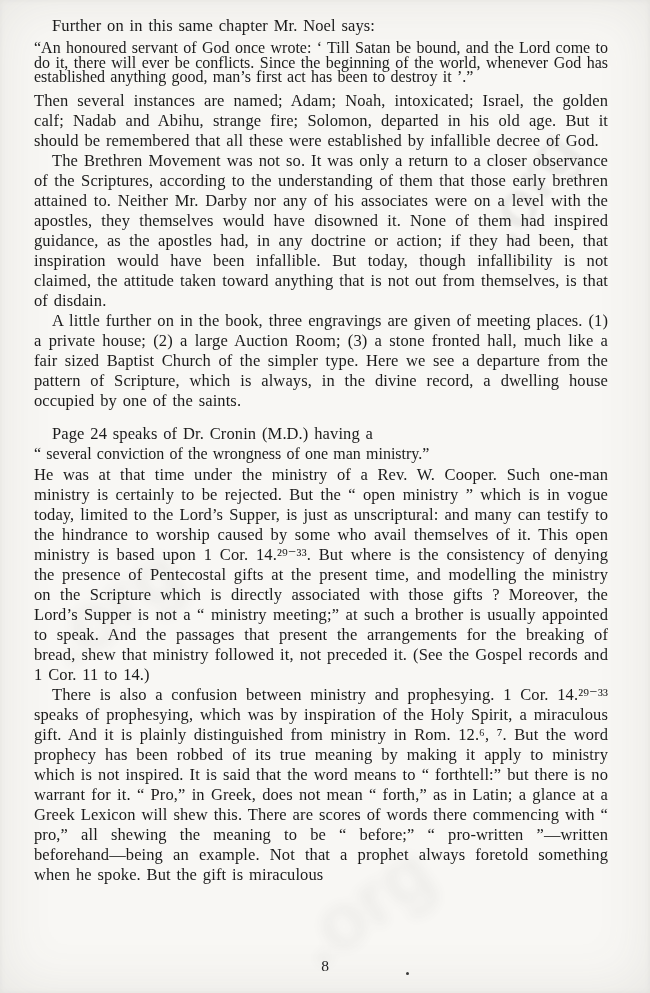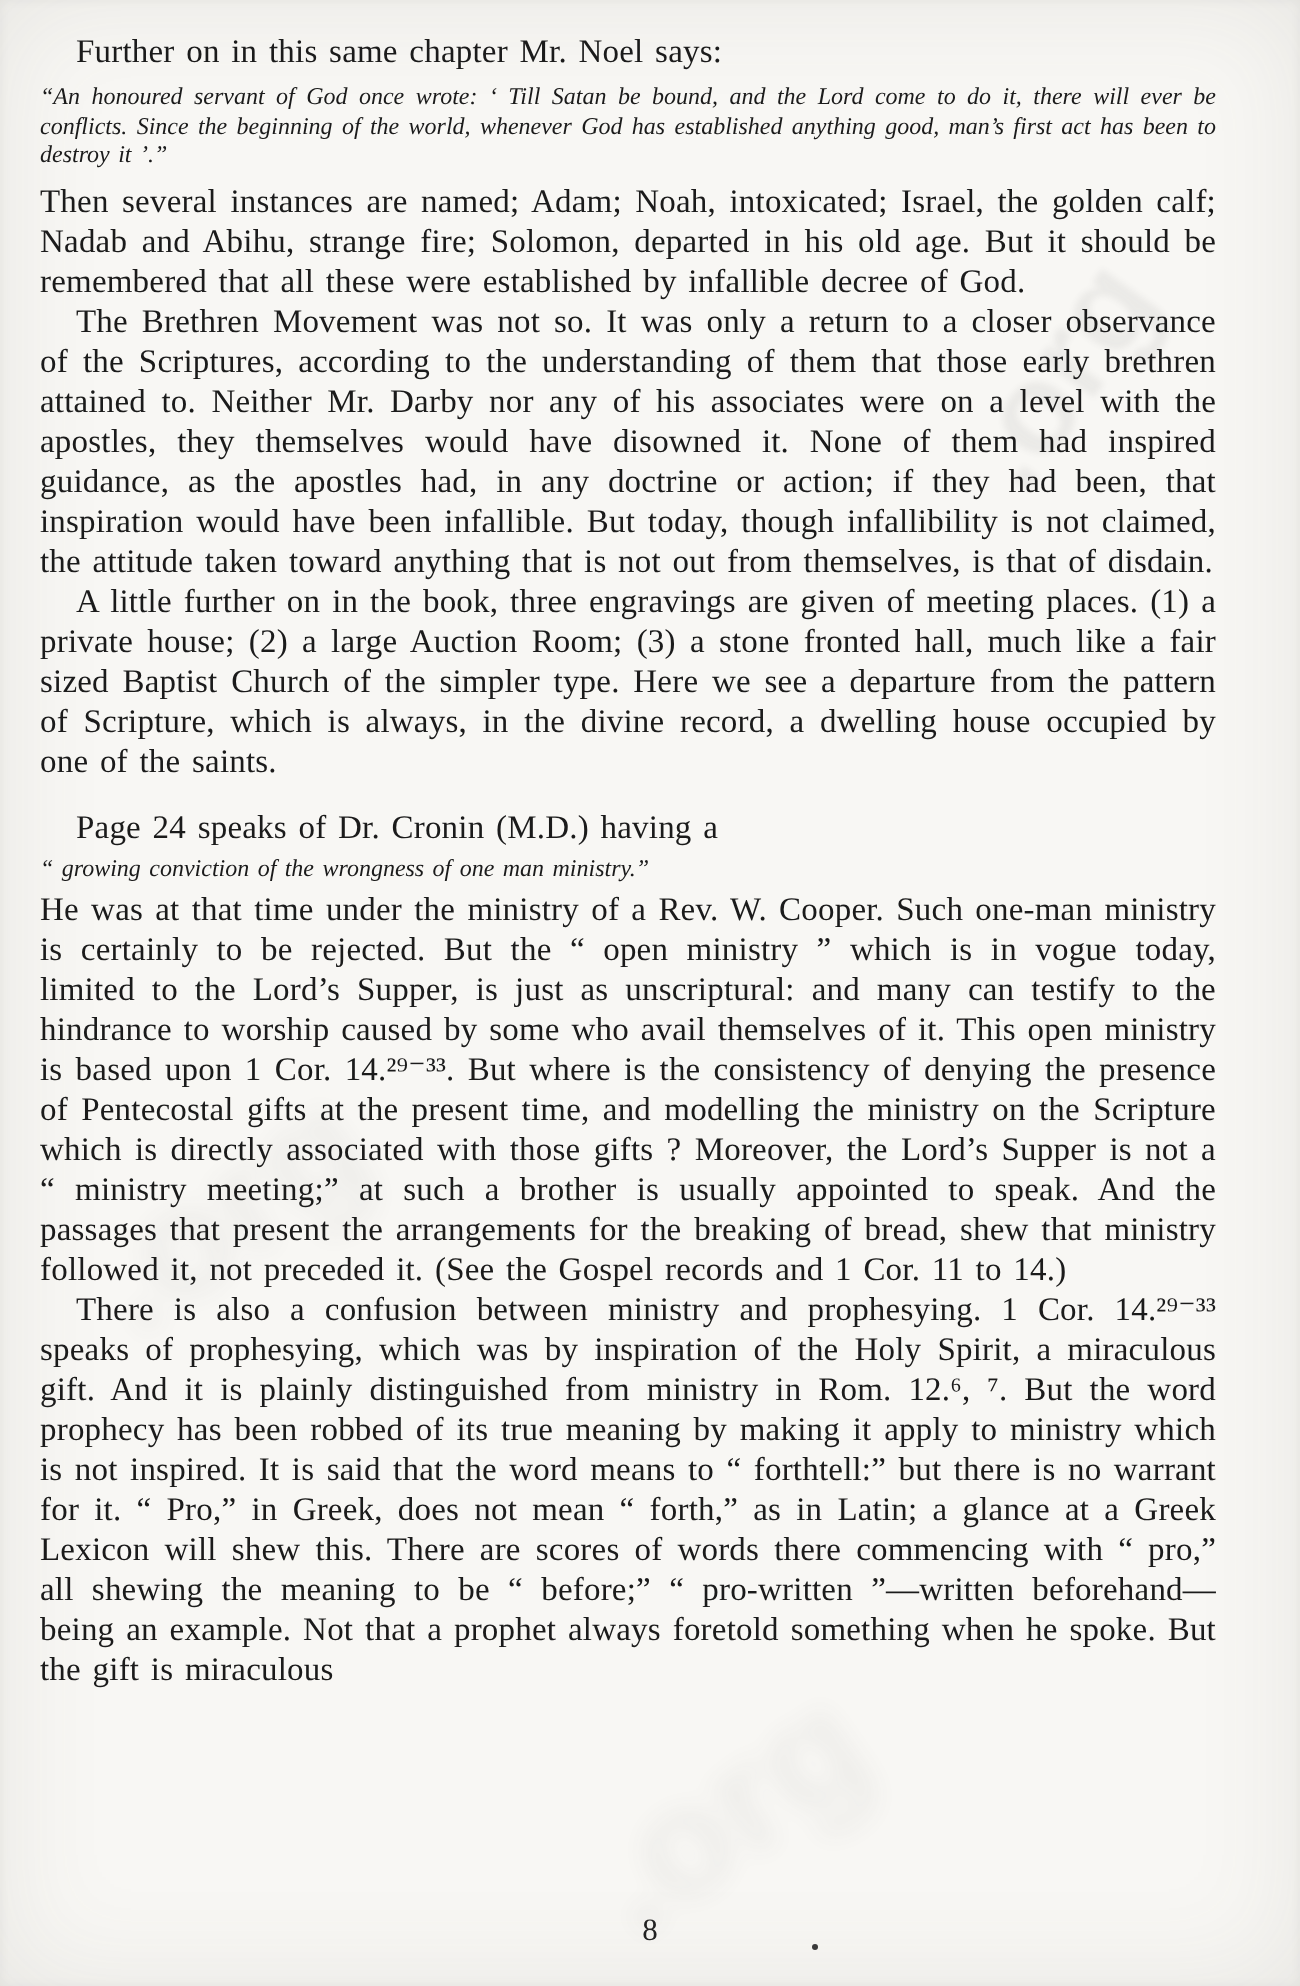--- a/index.html
+++ b/index.html
@@ -8,40 +8,39 @@
     width:650px;height:993px;
     margin:0 auto;
     background:#f8f7f4;
     overflow:hidden;
     font-family:"Liberation Serif","DejaVu Serif",serif;
     color:#1b1b1b;
     box-shadow:inset 0 0 55px rgba(90,85,75,0.10), inset 0 0 6px rgba(0,0,0,0.05);
   }
   .text-block{
     position:relative;
-    padding:16px 42px 0 20px;
+    padding:16px 42px 0 34px;
     z-index:2;
   }
   p{margin:0;}
   .body-para{
     font-size:16.5px;
     line-height:20px;
     text-align:justify;
     word-spacing:1.6px;
     letter-spacing:0.1px;
   }
   .indent{text-indent:18px;}
   .small-quote{
-    font-size:12px;
+    font-size:16px;
     line-height:14.5px;
     text-align:justify;
     word-spacing:1.2px;
     margin-top:5px;
     margin-bottom:6px;
-    font-style:italic;
   }
   .small-quote.single{
     text-align:left;
     margin-top:3px;
     margin-bottom:4px;
   }
   .gap-top{margin-top:13px;}
   .page-number{
     position:absolute;
     left:0;right:0;
@@ -107,21 +106,21 @@
     <p class="small-quote">“An honoured servant of God once wrote: ‘ Till Satan be bound, and the Lord come to do it, there will ever be conflicts.  Since the beginning of the world, whenever God has established anything good, man’s first act has been to destroy it ’.”</p>
 
     <p class="body-para">Then several instances are named; Adam; Noah, intoxicated; Israel, the golden calf; Nadab and Abihu, strange fire; Solomon, departed in his old age.  But it should be remembered that all these were established by infallible decree of God.</p>
 
     <p class="body-para indent">The Brethren Movement was not so.  It was only a return to a closer observance of the Scriptures, according to the understanding of them that those early brethren attained to.  Neither Mr. Darby nor any of his associates were on a level with the apostles, they themselves would have disowned it.  None of them had inspired guidance, as the apostles had, in any doctrine or action; if they had been, that inspiration would have been infallible.  But today, though infallibility is not claimed, the attitude taken toward anything that is not out from themselves, is that of disdain.</p>
 
     <p class="body-para indent">A little further on in the book, three engravings are given of meeting places.  (1) a private house; (2) a large Auction Room; (3) a stone fronted hall, much like a fair sized Baptist Church of the simpler type.  Here we see a departure from the pattern of Scripture, which is always, in the divine record, a dwelling house occupied by one of the saints.</p>
 
     <p class="body-para indent gap-top">Page 24 speaks of Dr. Cronin (M.D.) having a</p>
 
-    <p class="small-quote single">“ growing conviction of the wrongness of one man ministry.”</p>
+    <p class="small-quote single">“ several conviction of the wrongness of one man ministry.”</p>
 
     <p class="body-para">He was at that time under the ministry of a Rev. W. Cooper.  Such one-man ministry is certainly to be rejected.  But the “ open ministry ” which is in vogue today, limited to the Lord’s Supper, is just as unscriptural: and many can testify to the hindrance to worship caused by some who avail themselves of it.  This open ministry is based upon 1 Cor. 14.²⁹⁻³³.  But where is the consistency of denying the presence of Pentecostal gifts at the present time, and modelling the ministry on the Scripture which is directly associated with those gifts ?  Moreover, the Lord’s Supper is not a “ ministry meeting;” at such a brother is usually appointed to speak.  And the passages that present the arrangements for the breaking of bread, shew that ministry followed it, not preceded it.  (See the Gospel records and 1 Cor. 11 to 14.)</p>
 
     <p class="body-para indent">There is also a confusion between ministry and prophesying.  1 Cor. 14.²⁹⁻³³ speaks of prophesying, which was by inspiration of the Holy Spirit, a miraculous gift.  And it is plainly distinguished from ministry in Rom. 12.⁶, ⁷.  But the word prophecy has been robbed of its true meaning by making it apply to ministry which is not inspired.  It is said that the word means to “ forthtell:” but there is no warrant for it. “ Pro,” in Greek, does not mean “ forth,” as in Latin; a glance at a Greek Lexicon will shew this.  There are scores of words there commencing with “ pro,” all shewing the meaning to be “ before;” “ pro-written ”—written beforehand—being an example.  Not that a prophet always foretold something when he spoke.  But the gift is miraculous</p>
 
   </div>
 
   <div class="page-number">8</div>
 
   <span class="ink-spot"></span>

